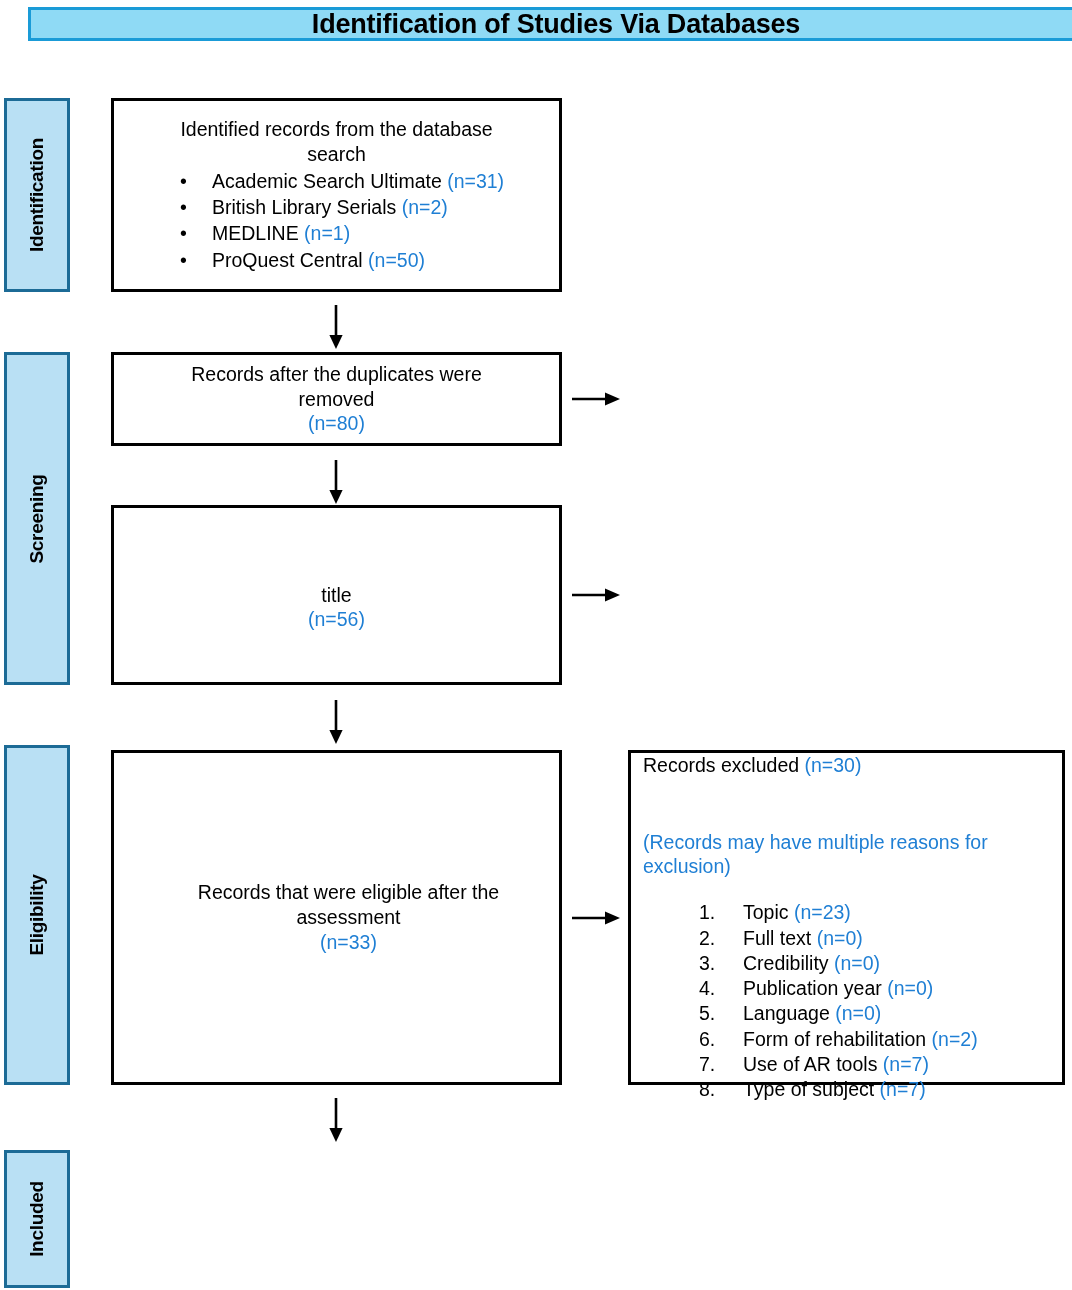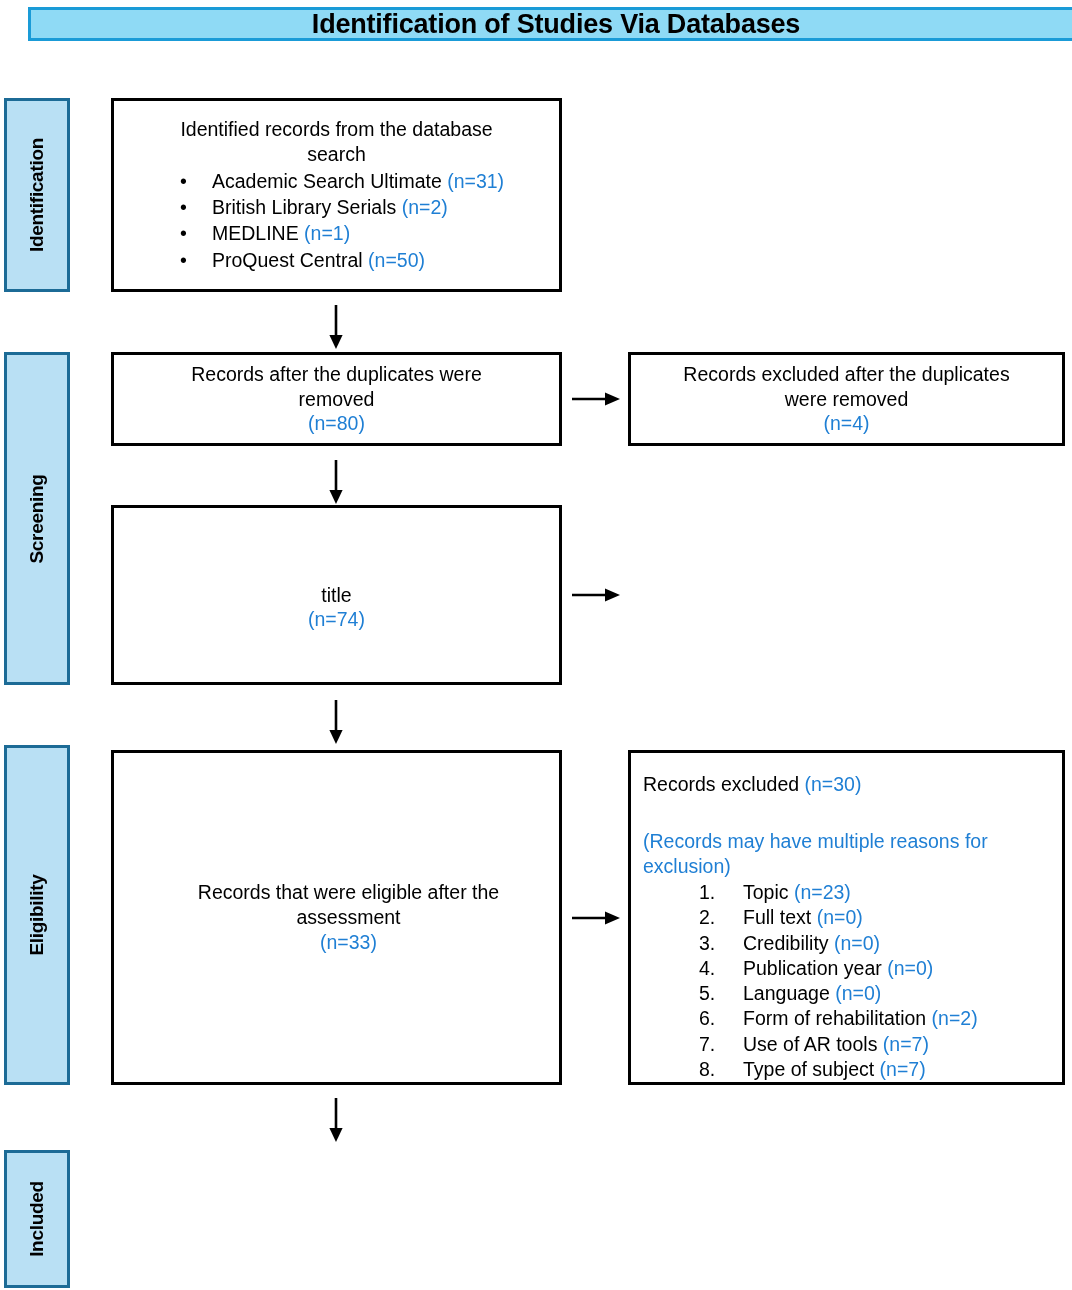--- a/index.html
+++ b/index.html
@@ -208,40 +208,33 @@
     </div>
   </div>
 
   <div class="arrow" style="left:572px;top:388px;">
     <svg width="48" height="22" viewBox="0 0 48 22">
       <line x1="0" y1="11" x2="39" y2="11" stroke="#000" stroke-width="2.6"></line>
       <polygon points="48,11 33,4.4 33,17.6" fill="#000"></polygon>
     </svg>
   </div>
 
-  <div class="flow-box center" style="left:628px;top:352px;width:437px;height:94px;">
-    <div class="box-text center">
-      <span>Records excluded after the duplicates</span><br>
-      <span>were removed</span><br>
-      <span class="num">(n=4)</span>
-    </div>
-  </div>
 
   <div class="arrow" style="left:325px;top:460px;">
     <svg width="22" height="44" viewBox="0 0 22 44">
       <line x1="11" y1="0" x2="11" y2="36" stroke="#000" stroke-width="2.6"></line>
       <polygon points="11,44 4.4,30 17.6,30" fill="#000"></polygon>
     </svg>
   </div>
 
   <div class="flow-box center" style="left:111px;top:505px;width:451px;height:180px;">
     <div class="box-text center">
       <br>
       <span>title</span><br>
-      <span class="num">(n=74)</span>
+      <span class="num">(n=56)</span>
     </div>
   </div>
 
   <div class="arrow" style="left:572px;top:584px;">
     <svg width="48" height="22" viewBox="0 0 48 22">
       <line x1="0" y1="11" x2="39" y2="11" stroke="#000" stroke-width="2.6"></line>
       <polygon points="48,11 33,4.4 33,17.6" fill="#000"></polygon>
     </svg>
   </div>
 
@@ -261,21 +254,21 @@
     </div>
   </div>
 
   <div class="arrow" style="left:572px;top:907px;">
     <svg width="48" height="22" viewBox="0 0 48 22">
       <line x1="0" y1="11" x2="39" y2="11" stroke="#000" stroke-width="2.6"></line>
       <polygon points="48,11 33,4.4 33,17.6" fill="#000"></polygon>
     </svg>
   </div>
 
-  <div class="flow-box" style="left:628px;top:750px;width:437px;height:335px;justify-content:flex-end;padding-top:20px;">
+  <div class="flow-box" style="left:628px;top:750px;width:437px;height:335px;justify-content:center;padding-top:20px;gap:20px;">
     <div class="box-text left-text">
       <span>Records excluded</span>
       <span class="num">(n=30)</span>
     </div>
     <div class="box-text left-text num">(Records may have multiple reasons for exclusion)</div>
     <ol class="reasons">
       <li>
         <span class="idx">1.</span>
         <span>Topic</span>
         <span class="num">(n=23)</span>

